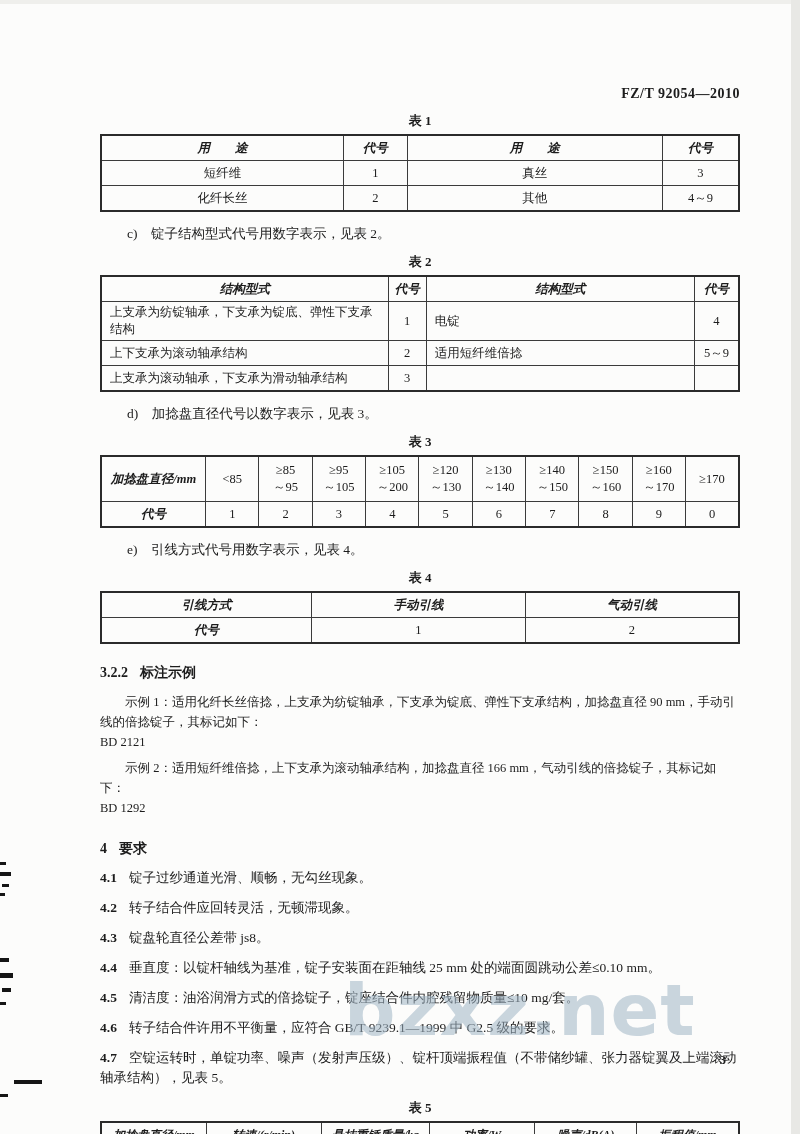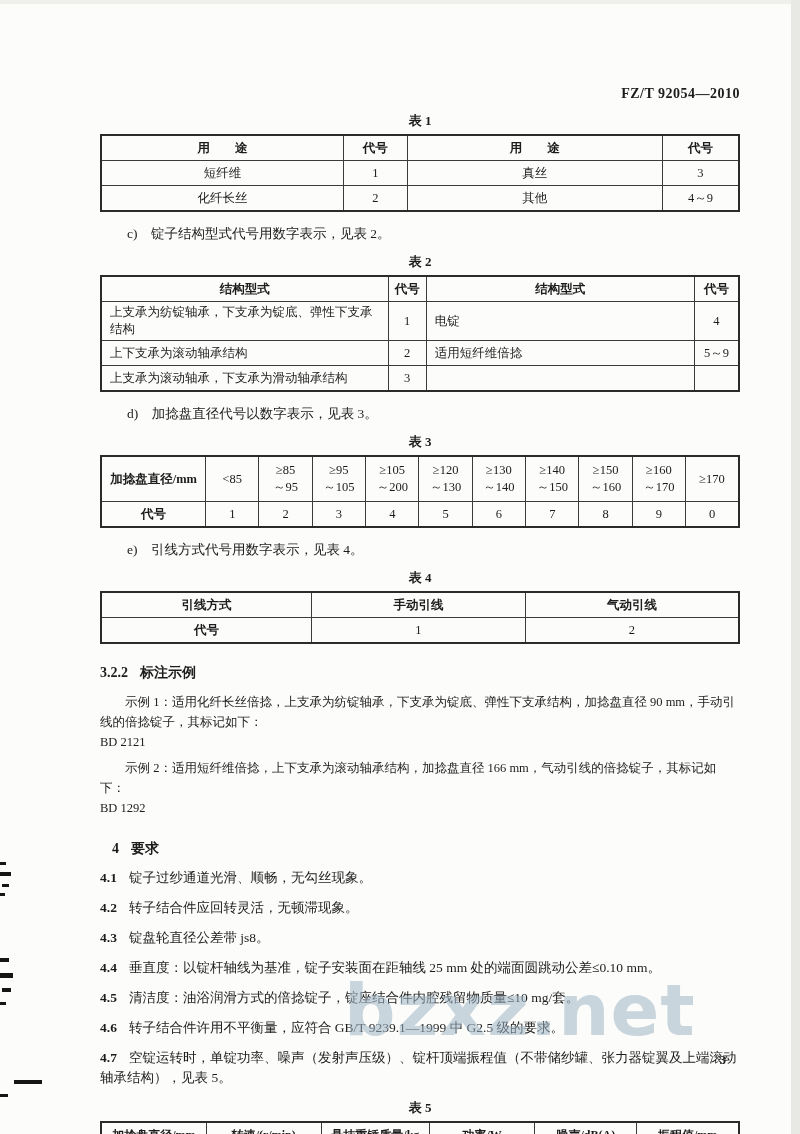--- a/index.html
+++ b/index.html
@@ -10,21 +10,21 @@
     color:#1c1c1c;
   }
   .edge-right{position:absolute;top:0;right:0;width:9px;height:100%;background:#e8e8e5;}
   .edge-top{position:absolute;top:0;left:0;width:100%;height:4px;background:#efefec;}
   .content{position:absolute;left:100px;top:0;width:640px;}
   .doc-number{margin-top:86px;text-align:right;font-weight:bold;font-size:14px;letter-spacing:.5px;}
   .tcaption{text-align:center;font-weight:bold;font-size:13px;margin:10px 0 4px 0;}
   table.doc-table{width:100%;border-collapse:collapse;border:2px solid #2b2b2b;font-size:12.5px;table-layout:fixed;}
   table.doc-table td{border:1px solid #3b3b3b;padding:2px 4px;text-align:center;height:20px;vertical-align:middle;}
   table.doc-table td.left{text-align:left;padding-left:8px;}
-  .b{font-weight:bold;}
+  .b{font-weight:bold;font-style:italic;}
   td.pre{white-space:pre-line;line-height:1.35;}
   .t3 td.pre{height:40px;}
   .item-line{font-size:13.5px;margin:13px 0 6px 0;text-indent:2em;}
   .sec-heading{font-weight:bold;font-size:14px;margin:20px 0 10px 0;}
   .cnum{font-weight:bold;margin-right:12px;}
   .example{font-size:12.5px;line-height:1.6;margin:8px 0 2px 0;text-indent:2em;}
   .code-line{font-size:12.5px;margin:3px 0 6px 0;font-family:"Liberation Serif","DejaVu Serif",serif;}
   .clause{font-size:13.5px;line-height:1.55;margin:0 0 9px 0;}
   .t5-wrap{margin-bottom:0;}
   .page-num{position:absolute;right:74px;bottom:66px;font-size:13px;font-weight:bold;}
@@ -195,21 +195,21 @@
       </table>
 
     <div class="sec-heading">
       <span class="cnum">3.2.2</span><span>标注示例</span>
     </div>
     <div class="example">示例 1：适用化纤长丝倍捻，上支承为纺锭轴承，下支承为锭底、弹性下支承结构，加捻盘直径 90 mm，手动引线的倍捻锭子，其标记如下：</div>
     <div class="code-line">BD 2121</div>
     <div class="example">示例 2：适用短纤维倍捻，上下支承为滚动轴承结构，加捻盘直径 166 mm，气动引线的倍捻锭子，其标记如下：</div>
     <div class="code-line">BD 1292</div>
 
-    <div class="sec-heading" style="margin-top:24px;margin-left:12px;">
+    <div class="sec-heading" style="margin-top:24px;">
       <span class="cnum">4</span><span>要求</span>
     </div>
 
     <div class="clause">
       <span class="cnum">4.1</span><span>锭子过纱通道光滑、顺畅，无勾丝现象。</span>
     </div>
     <div class="clause">
       <span class="cnum">4.2</span><span>转子结合件应回转灵活，无顿滞现象。</span>
     </div>
     <div class="clause">

